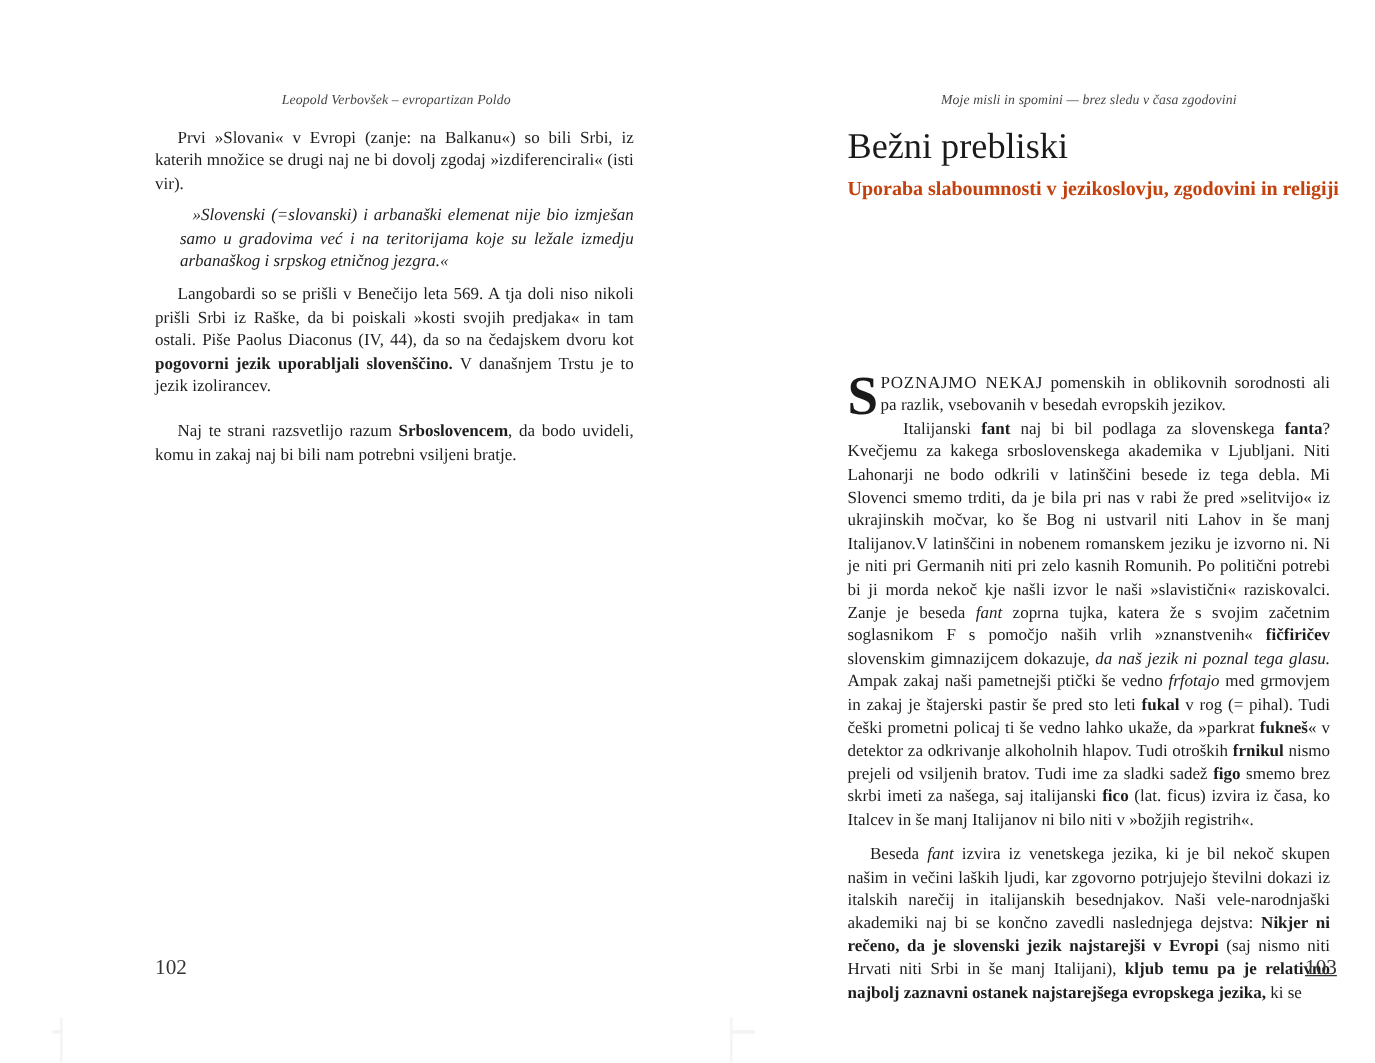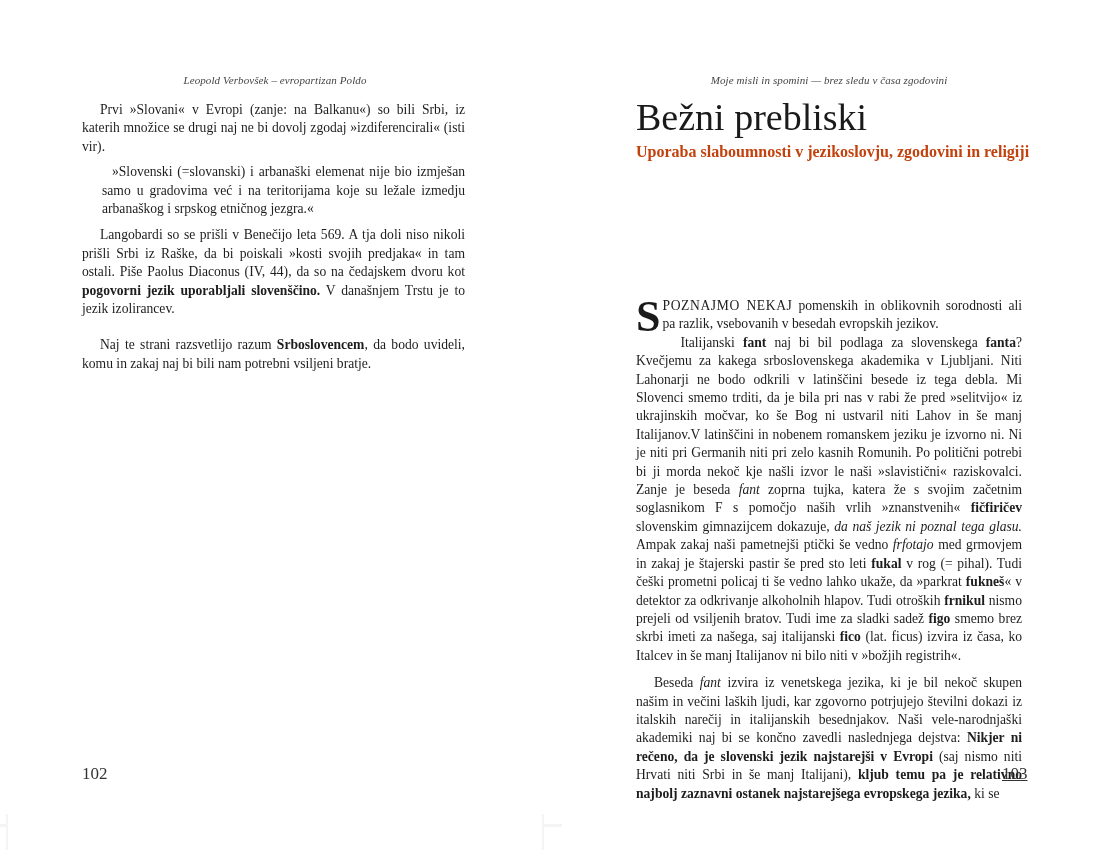--- a/index.html
+++ b/index.html
@@ -1,49 +1,49 @@
 <!DOCTYPE html>
 <html><head>
   <meta charset="utf-8">
   <style>
     html, body { margin: 0; padding: 0; }
     body {
       width: 1100px; height: 850px; background: #ffffff; position: relative; overflow: hidden;
       font-family: "Liberation Serif", "DejaVu Serif", serif; color: #1d1d1d;
     }
-    .spread { position: absolute; inset: 0; }
+    .spread { position: absolute; inset: 0; margin-left: 42px; }
     .page { position: absolute; top: 0; height: 850px; }
     .page-left { left: 0; width: 550px; }
     .page-right { left: 550px; width: 550px; }
 
     .running-head {
       position: absolute; top: 74px; font-style: italic; font-size: 11px; color: #444;
       text-align: center; letter-spacing: 0.1px;
     }
     .page-left .running-head { left: 82px; width: 386px; }
     .page-right .running-head { left: 86px; width: 386px; }
 
     .body-text {
       position: absolute; font-size: 13.6px; line-height: 18.4px; text-align: justify;
     }
     .page-left .body-text { left: 82px; width: 383px; top: 101px; }
     .page-right .body-text { left: 86px; width: 386px; top: 297px; }
 
     .body-text p { margin: 0; text-indent: 18px; }
     .body-text p.noindent { text-indent: 0; }
     .body-text p.quote {
-      margin: 7px 0 8px 0; padding-left: 20px; text-indent: 10px;
+      font-style: italic; margin: 7px 0 8px 0; padding-left: 20px; text-indent: 10px;
     }
     .body-text p.gap-before { margin-top: 18px; }
     .body-text p.para-gap { margin-top: 9px; }
     .body-text b { font-weight: bold; }
     .body-text i { font-style: italic; }
 
     .chapter-title {
-      position: absolute; left: 86px; top: 100px; font-size: 38px; line-height: 34px;
+      position: absolute; left: 86px; top: 100px; font-size: 29px; line-height: 34px;
       font-weight: normal; color: #1a1a1a; margin: 0;
     }
     .chapter-subtitle {
       position: absolute; left: 86px; top: 142px; font-size: 16px; line-height: 20px;
       font-weight: bold; color: #c2410c; margin: 0;
     }
 
     .dropcap {
       float: left; font-size: 44px; line-height: 34px; font-weight: bold;
       margin: 3px 2px 0 0; color: #1a1a1a;

